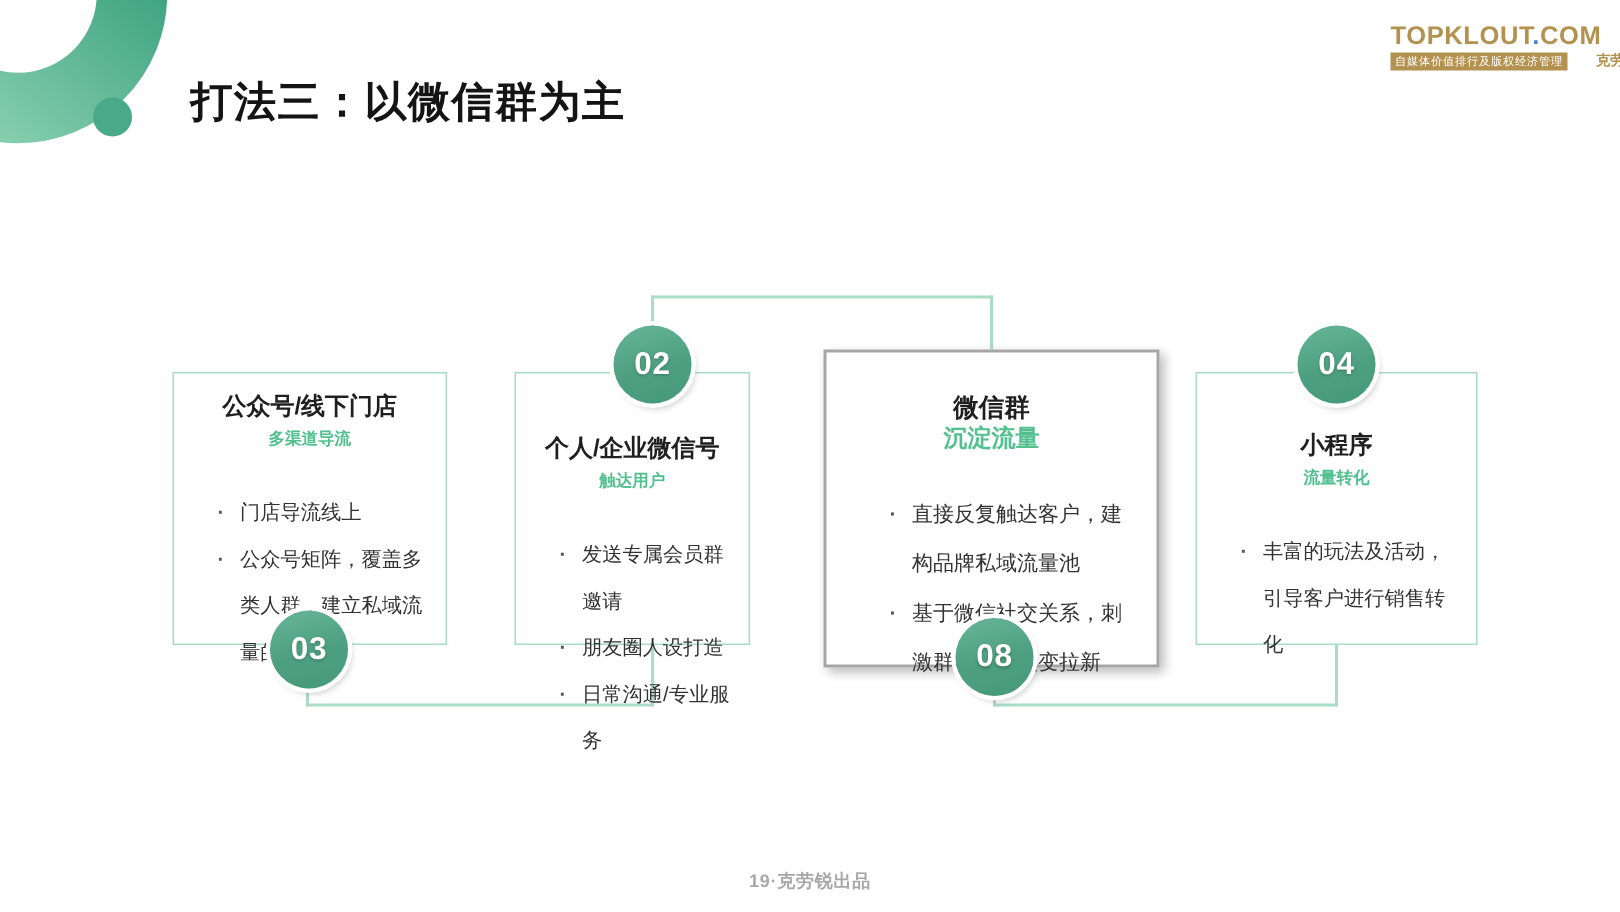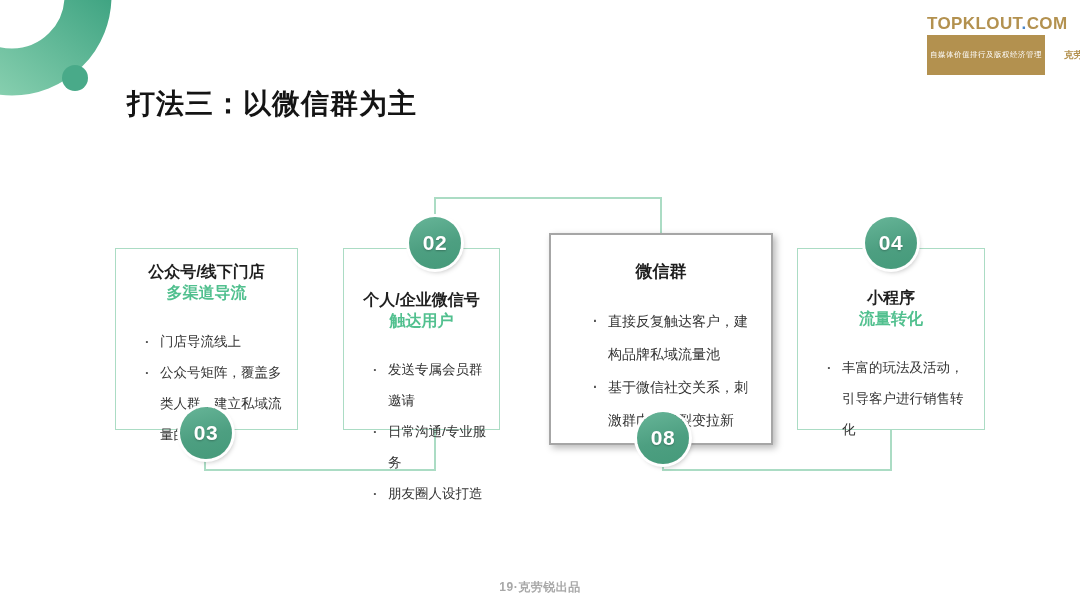--- a/index.html
+++ b/index.html
@@ -5,38 +5,38 @@
   html,body{margin:0;padding:0;background:#fff;}
   #slide{
     position:relative;width:1080px;height:608px;background:#ffffff;overflow:hidden;
     font-family:"Liberation Sans","DejaVu Sans",sans-serif;
   }
   
   #deco{position:absolute;left:0;top:0;width:230px;height:130px;}
   
   .page-title{
     position:absolute;left:127px;top:52px;font-size:28px;font-weight:800;
-    color:#141414;letter-spacing:1px;line-height:32px;white-space:nowrap;margin-top:36px;
+    color:#141414;letter-spacing:1px;line-height:32px;white-space:nowrap;
   }
   
   .logo{position:absolute;left:927px;top:15px;text-align:left;line-height:1;}
   .logo-main{font-size:17px;font-weight:800;color:#b3914f;letter-spacing:.4px;white-space:nowrap;}
   .logo-main .blue{color:#4a86c8;}
   .logo-tagrow{margin-top:3px;display:flex;align-items:center;white-space:nowrap;}
-  .logo-tagbox{background:#b3914f;color:#ffffff;font-size:7.5px;padding:16px 3px;letter-spacing:.5px;}
+  .logo-tagbox{background:#b3914f;color:#ffffff;font-size:7.5px;padding:2px 3px;letter-spacing:.5px;}
   .logo-tagsuffix{color:#b3914f;font-size:9.5px;font-weight:700;margin-left:19px;}
   
   .card{position:absolute;background:#fff;border:1.5px solid #abdcc4;box-sizing:border-box;z-index:2;}
   .card1{left:115px;top:248px;width:183px;height:182px;padding-top:12px;}
   .card2{left:343px;top:248px;width:157px;height:182px;padding-top:40px;}
   .card3{left:549px;top:233px;width:224px;height:212px;padding-top:26px;
          border:2.5px solid #a6a6a6;box-shadow:3px 3px 7px rgba(0,0,0,.28);z-index:3;}
   .card4{left:797px;top:248px;width:188px;height:182px;padding-top:38px;}
   .card-title{font-size:16px;font-weight:800;color:#1f1f1f;text-align:center;line-height:21px;}
-  .card-sub{font-size:16px;font-weight:800;color:#52c08f;text-align:center;line-height:20px;margin-top:1px;}
+  .card-sub{font-size:11px;font-weight:800;color:#52c08f;text-align:center;line-height:20px;margin-top:1px;}
   .card3 .card-title{font-size:17px;}
   .card3 .card-sub{font-size:16px;}
   .bullets{list-style:none;margin:23px 0 0 0;padding:0 10px 0 44px;}
   .bullets li{position:relative;font-size:13.5px;color:#333;line-height:31px;text-align:left;}
   .bullets li::before{content:"·";position:absolute;left:-15px;top:0;color:#555;font-weight:800;}
   .card3 .bullets{padding-left:57px;padding-right:18px;}
   .card3 .bullets li{font-size:14px;line-height:33px;}
   
   .badge{
     position:absolute;width:52px;height:52px;border-radius:50%;
@@ -99,27 +99,28 @@
       <li>门店导流线上</li>
       <li>公众号矩阵，覆盖多类人群，建立私域流量的入口</li>
     </ul>
   </div>
 
   <div class="card card2">
     <div class="card-title">个人/企业微信号</div>
     <div class="card-sub">触达用户</div>
     <ul class="bullets">
       <li>发送专属会员群邀请</li>
+      <li>朋友圈人设打造</li>
       <li>日常沟通/专业服务</li>
-      <li>朋友圈人设打造</li>
     </ul>
   </div>
 
   <div class="card card3">
     <div class="card-title">微信群</div>
+    <div class="card-sub">沉淀流量</div>
     <ul class="bullets">
       <li>直接反复触达客户，建构品牌私域流量池</li>
       <li>基于微信社交关系，刺激群内老客裂变拉新</li>
     </ul>
   </div>
 
   <div class="card card4">
     <div class="card-title">小程序</div>
     <div class="card-sub">流量转化</div>
     <ul class="bullets">

